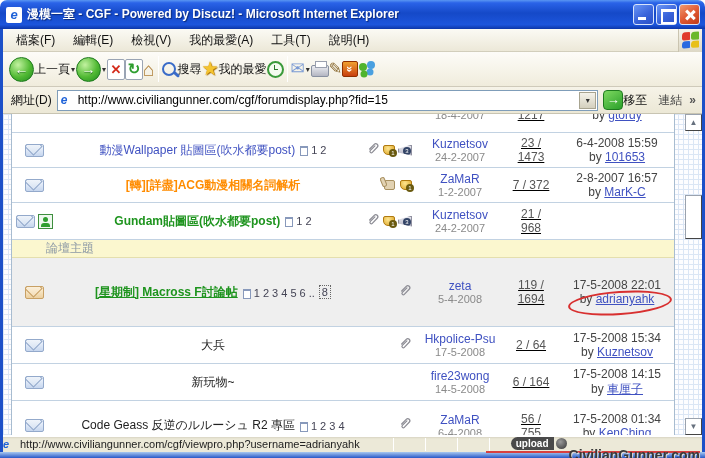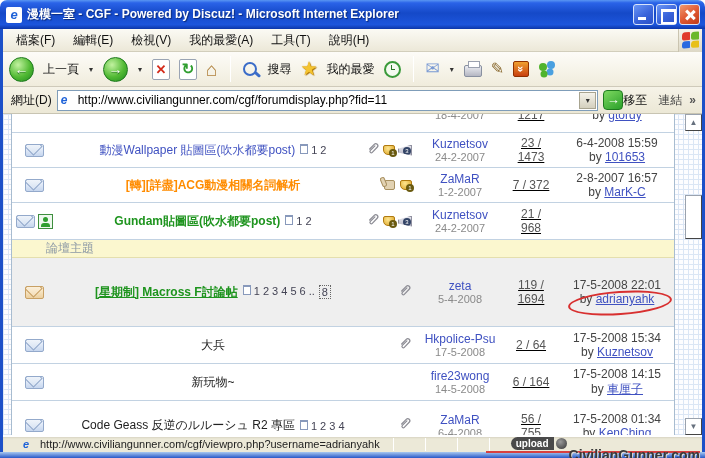--- a/index.html
+++ b/index.html
@@ -35,21 +35,21 @@
   .menus{display:flex;flex:1;}
   .menu-item{font-size:12px;color:#111;padding:2px 9px;white-space:nowrap;}
   .xp-logo{width:24px;height:23px;flex:none;display:flex;align-items:center;justify-content:center;
     background:linear-gradient(180deg,#f6f4ea,#ddd8c6);border-left:1px solid #cac4b0;}
   .flag{width:17px;height:16px;display:grid;grid-template:1fr 1fr/1fr 1fr;gap:1px;transform:skewY(-4deg);}
   .flag i{border-radius:45% 10% 10% 25%;}
   .flag .f1{background:#e03a2a;}.flag .f2{background:#6ab82a;}
   .flag .f3{background:#2a6ae0;}.flag .f4{background:#e8c01a;}
 
   
-  .toolbar{height:35px;display:flex;align-items:center;gap:9px;padding:0 6px;
+  .toolbar{height:35px;display:flex;align-items:center;gap:0;padding:0 6px;
     background:linear-gradient(180deg,#fdfcf8,#f0ecdc);border-bottom:1px solid #cfcaba;}
   .tsep{width:1px;height:26px;background:#cdc8b6;border-right:1px solid #fff;margin:0 3px;flex:none;}
   .tlabel{font-size:12px;color:#111;white-space:nowrap;}
   .caret{font-size:8px;color:#333;margin:0 1px;}
   .caret::before{content:"▾";}
   .nav-circle{width:25px;height:25px;border-radius:50%;border:1px solid #1d7a1d;flex:none;
     background:radial-gradient(circle at 35% 30%,#c2f2a0,#52ba34 55%,#1e8a1e);
     color:#fff;font-weight:bold;font-size:14px;line-height:23px;text-align:center;text-shadow:0 1px 1px #145c14;}
   .i-back::before{content:"←";}
   .i-fwd::before{content:"→";}
@@ -125,21 +125,21 @@
   .pic-ic{width:15px;height:15px;border:1px solid #3e8e3e;background:#eef8ee;position:relative;flex:none;}
   .pic-ic::before{content:"";position:absolute;left:4px;top:2px;width:5px;height:5px;border-radius:50%;background:#2f9e2f;}
   .pic-ic::after{content:"";position:absolute;left:2px;bottom:1px;width:9px;height:4px;border-radius:3px 3px 0 0;background:#2f9e2f;}
 
   .t-link{font-size:12px;white-space:nowrap;text-decoration:none;}
   .t-blue{color:#3f51c1;}
   .t-orange{color:#ff8c00;font-weight:bold;}
   .t-green{color:#1e941e;font-weight:bold;}
   .t-green-underline{color:#1e941e;font-weight:bold;text-decoration:underline;}
   .t-black{color:#222;}
-  .pg{display:flex;align-items:flex-start;gap:3px;font-size:11px;color:#445;white-space:nowrap;}
+  .pg{display:flex;align-items:flex-end;gap:3px;font-size:11px;color:#445;white-space:nowrap;}
   .pg-doc{width:8px;height:10px;background:#fff;border:1px solid #8899bb;border-top:2px solid #8899bb;flex:none;}
   .pg-focus{border:1px dotted #666;padding:0 2px;margin-left:1px;}
 
   .i-clip-svg{width:14px;height:15px;flex:none;}
   .i-cup{width:12px;height:10px;border-radius:2px 2px 5px 5px;background:radial-gradient(circle at 40% 30%,#ffe690,#d8a020);
     border:1px solid #b07a10;position:relative;flex:none;}
   .i-cup::after{content:attr(data-badge);position:absolute;right:-3px;bottom:-3px;width:8px;height:8px;border-radius:50%;
     background:#6a5a10;color:#fff;font-size:6px;line-height:8px;text-align:center;}
   .i-horn{width:14px;height:11px;background:linear-gradient(#e2e2ea,#b8b8c6);border:1px solid #9090a0;
     clip-path:polygon(0 38%,100% 0,100% 100%,0 72%);position:relative;flex:none;}
@@ -166,21 +166,21 @@
     border-right-color:#444;border-bottom-color:#444;color:#66707e;font-size:8px;text-align:center;line-height:15px;}
   .sb-up{top:0;}
   .sb-up::before{content:"▲";}
   .sb-down{bottom:0;}
   .sb-down::before{content:"▼";}
   .sb-thumb{position:absolute;left:0;top:81px;width:17px;height:44px;background:#fff;border:1px solid #9aa2ae;
     border-right-color:#444;border-bottom-color:#444;}
 
   
   .statusbar{height:17px;background:#ece9d8;border-top:1px solid #fff;display:flex;align-items:center;
-    padding:0 20px;position:relative;box-shadow:inset 0 1px 0 #fff,inset 0 2px 2px #d8d4c2;}
+    padding:0 0;position:relative;box-shadow:inset 0 1px 0 #fff,inset 0 2px 2px #d8d4c2;}
   .st-ie{width:13px;height:13px;color:#1e62d8;font-weight:bold;font-style:italic;font-size:11px;line-height:13px;flex:none;margin-right:4px;}
   .st-ie::before{content:"e";}
   .st-url{font-size:11px;color:#222;white-space:nowrap;overflow:hidden;flex:1;}
   .st-div{position:absolute;top:2px;width:1px;height:13px;background:#c0bcac;border-right:1px solid #fff;}
   .watermark{position:absolute;right:2px;top:0;height:17px;width:214px;display:flex;align-items:center;justify-content:flex-end;
     gap:2px;border-bottom:2px solid #d84040;}
   .wm-upload{background:#4a4a4a;color:#fff;font-weight:bold;font-size:10px;padding:0 5px;border-radius:8px 0 0 8px;line-height:13px;}
   .wm-cam{width:11px;height:11px;border-radius:50%;background:radial-gradient(circle at 40% 35%,#9a9a9a,#333);flex:none;}
   .wm-site{color:#3a3a3a;font-weight:bold;font-size:14px;text-shadow:1px 1px 0 #dcdcdc;white-space:nowrap;margin-top:22px;}
 
@@ -243,21 +243,21 @@
       <span class="i-print"></span>
       <span class="i-edit"></span>
       <span class="i-flashget"></span>
       <span class="i-msn"></span>
     </div>
 
     <div class="addressbar">
       <span class="addr-label">網址(D)</span>
       <div class="addr-field">
         <span class="addr-ie"></span>
-        <span class="addr-url">http://www.civiliangunner.com/cgf/forumdisplay.php?fid=11</span>
+        <span class="addr-url">http://www.civiliangunner.com/cgf/forumdisplay.php?fid=15</span>
         <span class="addr-drop"></span>
       </div>
       <span class="go-btn">
         <span class="go-sq"></span>
         <span class="go-label">移至</span>
       </span>
       <span class="links-label">連結</span>
       <span class="chev">»</span>
     </div>
 

